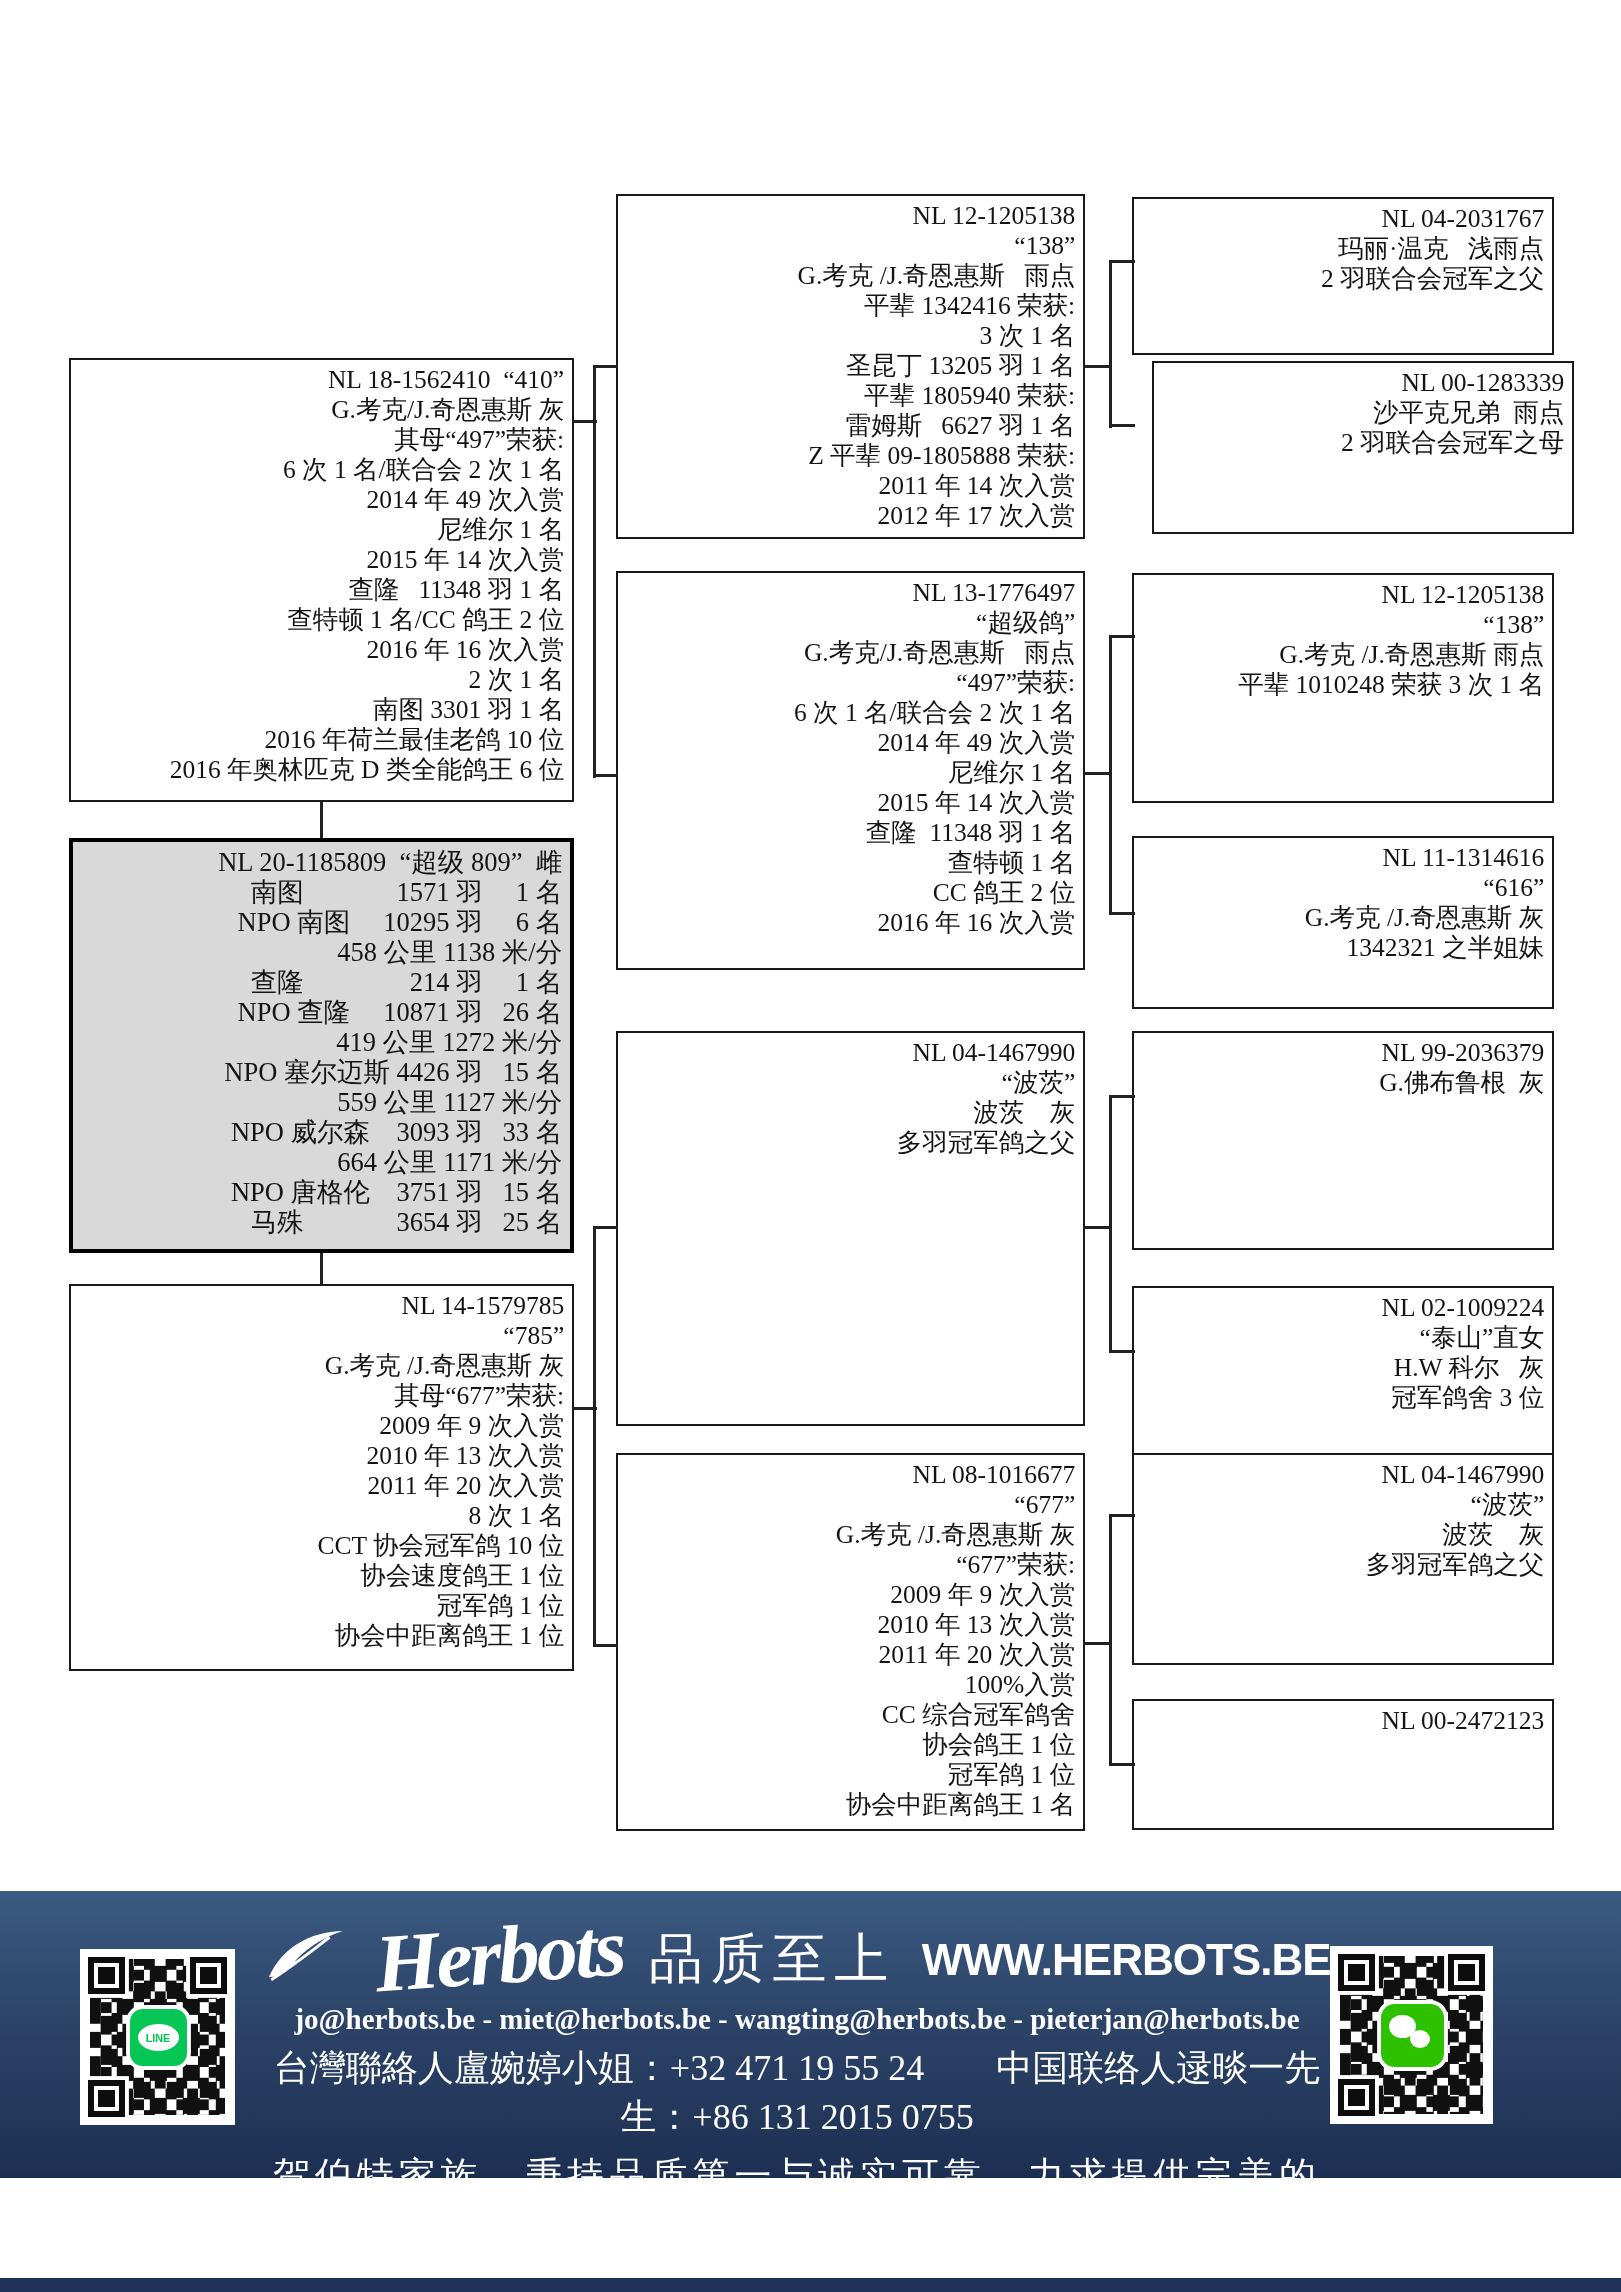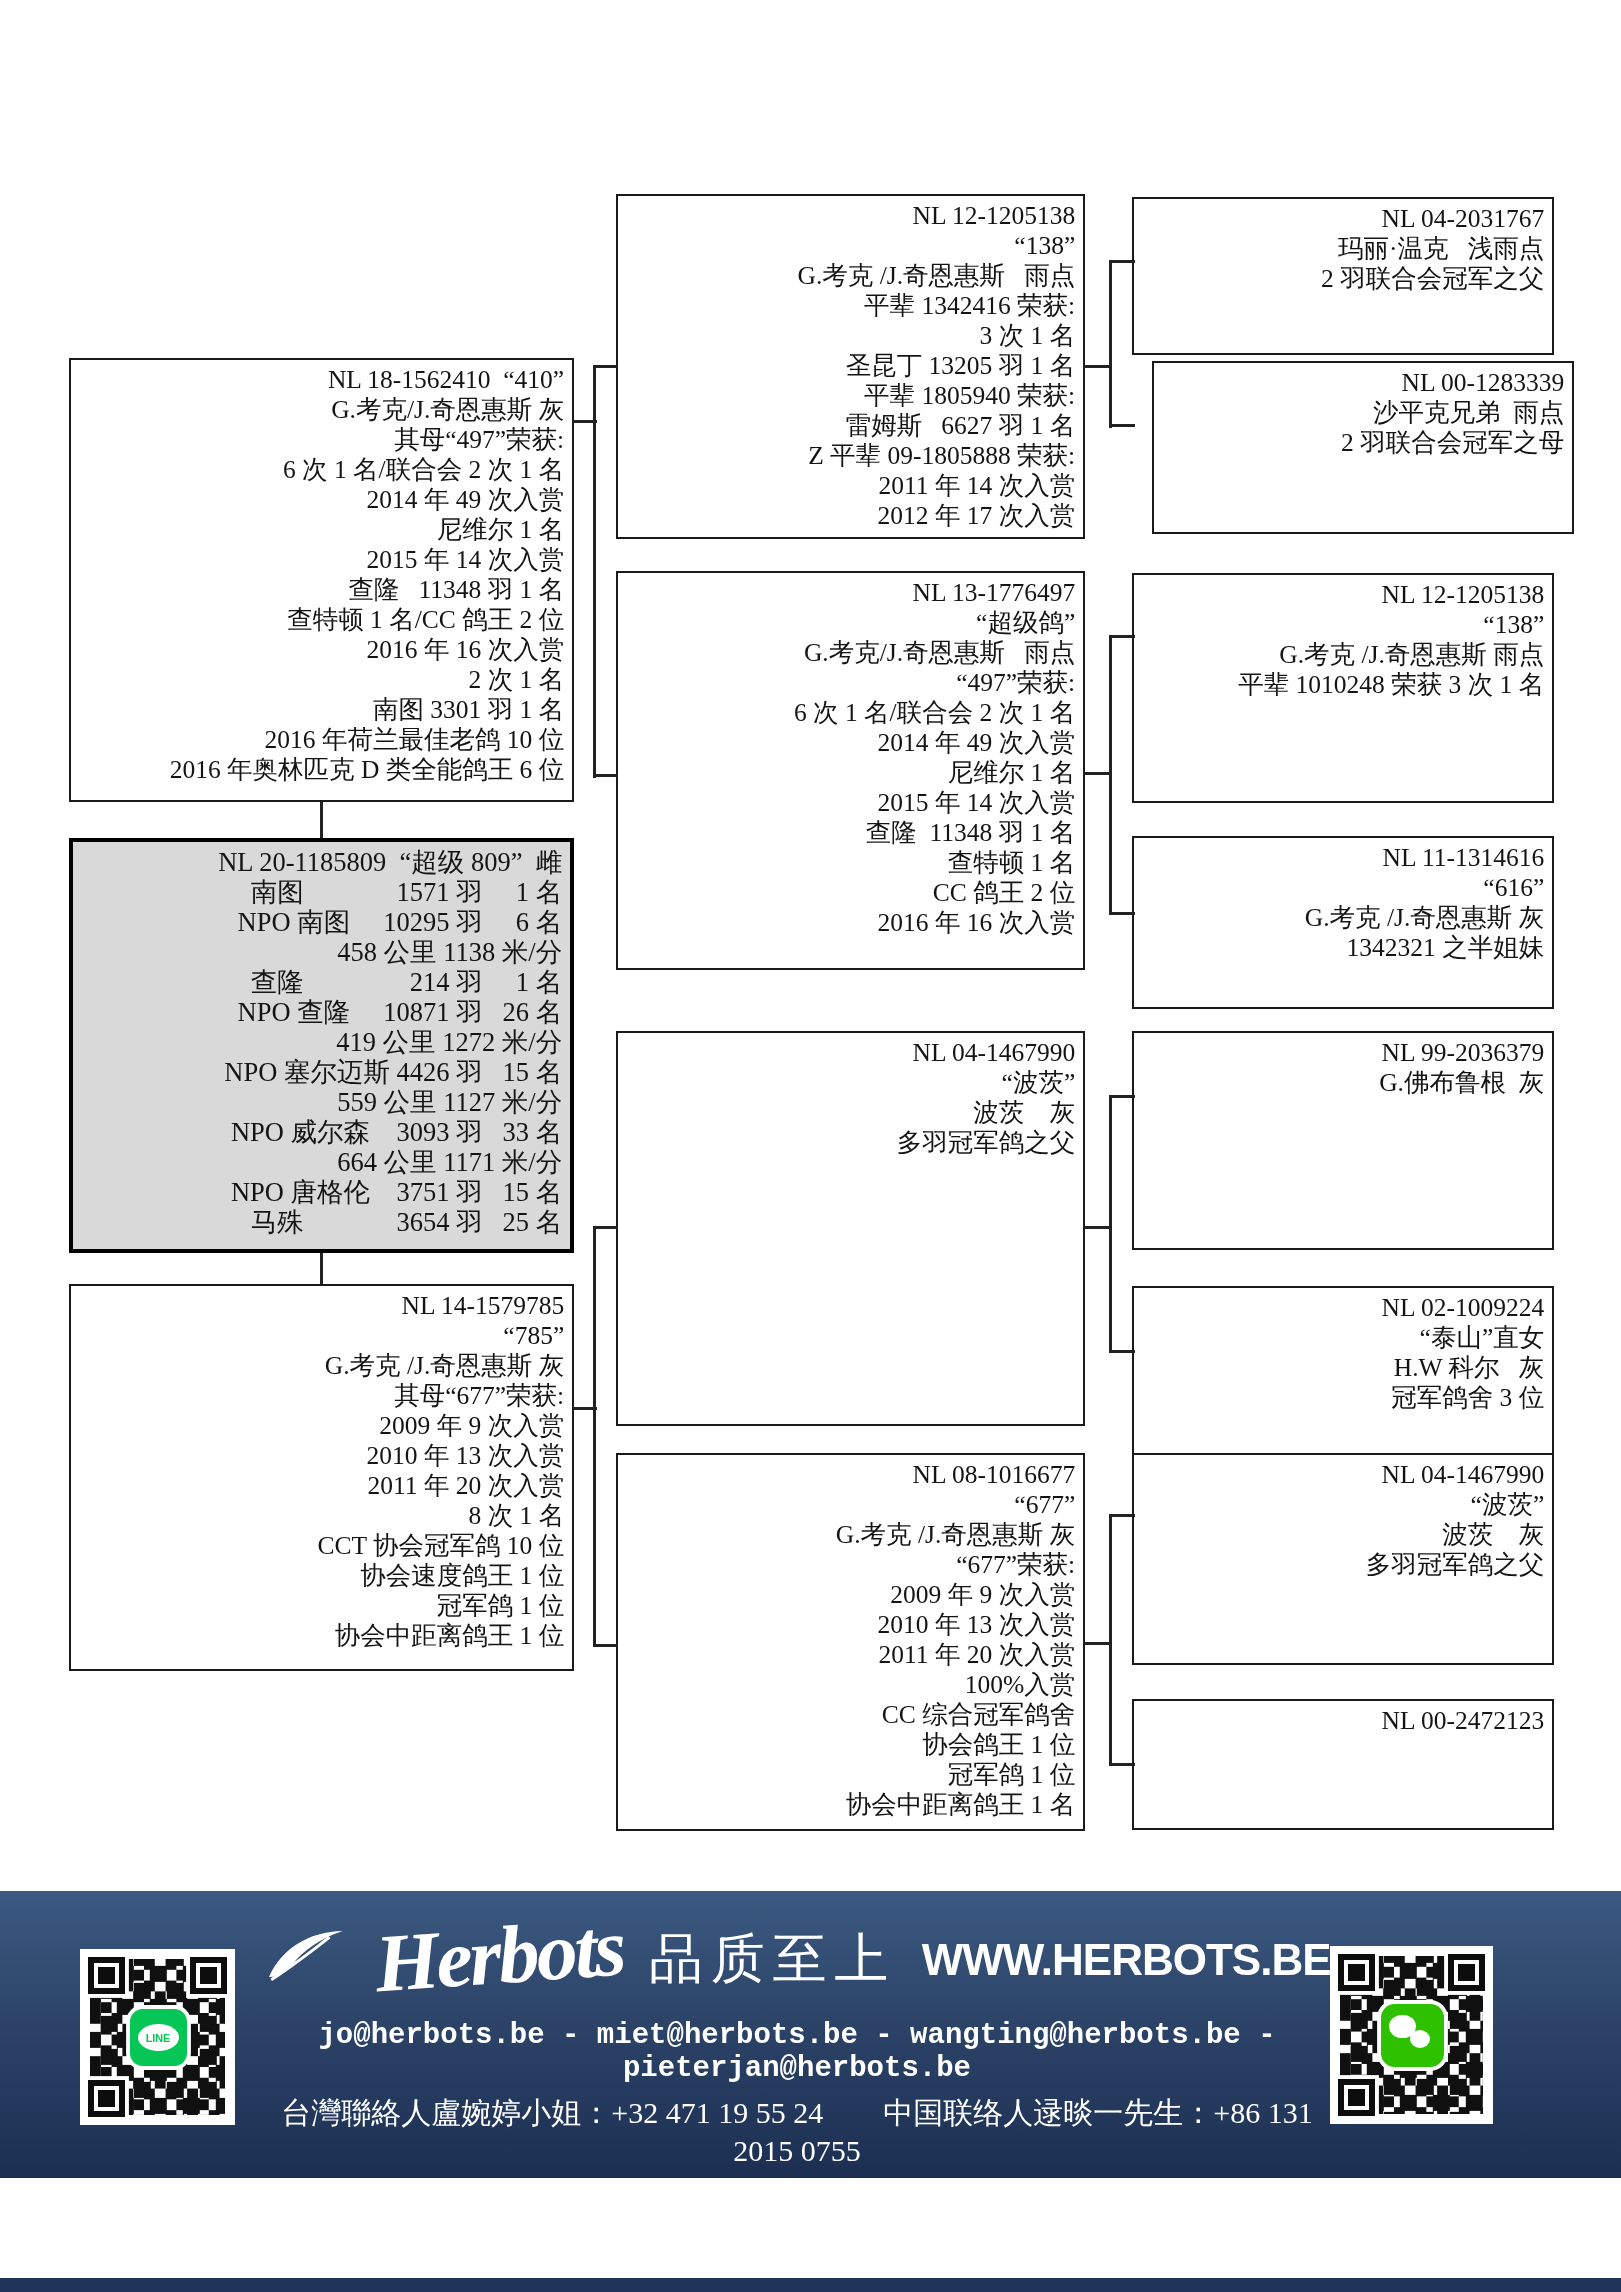--- a/index.html
+++ b/index.html
@@ -41,22 +41,22 @@
           background:#fff;border-radius:50%;}
   .badge-wechat::after{content:"";position:absolute;left:29px;top:25.5px;width:20.6px;height:18.6px;
           background:#fff;border-radius:50%;}
   .footer-center{position:absolute;left:263px;top:17.6px;width:1068px;text-align:center;color:#fff;}
   .brand-row{display:flex;align-items:center;justify-content:center;gap:25.5px;height:94px;}
   .brand-script{font-family:"Liberation Serif",serif;font-style:italic;font-weight:bold;
           font-size:82px;letter-spacing:-2.9px;transform:rotate(-4deg);line-height:1;}
   .brand-cn{font-size:54px;letter-spacing:7.8px;line-height:1;padding-top:5.9px;}
   .brand-url{font-family:"Liberation Sans",sans-serif;font-weight:bold;font-size:44px;
           letter-spacing:-1px;line-height:1;padding-top:9.8px;}
-  .emails{font-family:Liberation Mono, monospace;font-weight:bold;font-size:29px;margin-top:16px;}
-  .contacts{font-size:30px;margin-top:8.8px;white-space:pre-wrap;}
+  .emails{font-family:Liberation Serif, serif;font-weight:bold;font-size:29px;margin-top:0;}
+  .contacts{font-size:36px;margin-top:8.8px;white-space:pre-wrap;}
   .tagline{font-size:37px;margin-top:8.8px;letter-spacing:4.9px;}
   .feather{transform:rotate(-6deg);}
 </style>
 </head>
 <body>
 
 <div class="page">
 
   <div class="pbox" style="left:69px;top:358px;width:505px;height:444px;"><div class="bl">NL 18-1562410  “410”</div><div class="bl">G.考克/J.奇恩惠斯 灰</div><div class="bl">其母“497”荣获:</div><div class="bl">6 次 1 名/联合会 2 次 1 名</div><div class="bl">2014 年 49 次入赏</div><div class="bl">尼维尔 1 名</div><div class="bl">2015 年 14 次入赏</div><div class="bl">查隆   11348 羽 1 名</div><div class="bl">查特顿 1 名/CC 鸽王 2 位</div><div class="bl">2016 年 16 次入赏</div><div class="bl">2 次 1 名</div><div class="bl">南图 3301 羽 1 名</div><div class="bl">2016 年荷兰最佳老鸽 10 位</div><div class="bl">2016 年奥林匹克 D 类全能鸽王 6 位</div></div>
   <div class="pbox subject" style="left:69px;top:838px;width:505px;height:415px;"><div class="bl">NL 20-1185809  “超级 809”  雌</div><div class="bl">南图              1571 羽     1 名</div><div class="bl">NPO 南图     10295 羽     6 名</div><div class="bl">458 公里 1138 米/分</div><div class="bl">查隆                214 羽     1 名</div><div class="bl">NPO 查隆     10871 羽   26 名</div><div class="bl">419 公里 1272 米/分</div><div class="bl">NPO 塞尔迈斯 4426 羽   15 名</div><div class="bl">559 公里 1127 米/分</div><div class="bl">NPO 威尔森    3093 羽   33 名</div><div class="bl">664 公里 1171 米/分</div><div class="bl">NPO 唐格伦    3751 羽   15 名</div><div class="bl">马殊              3654 羽   25 名</div></div>

